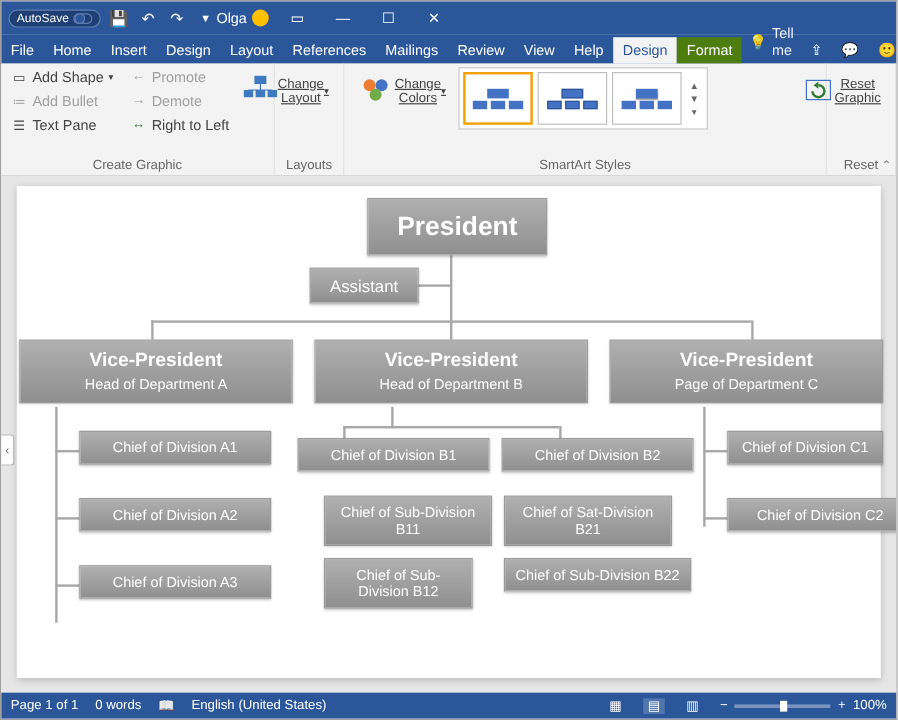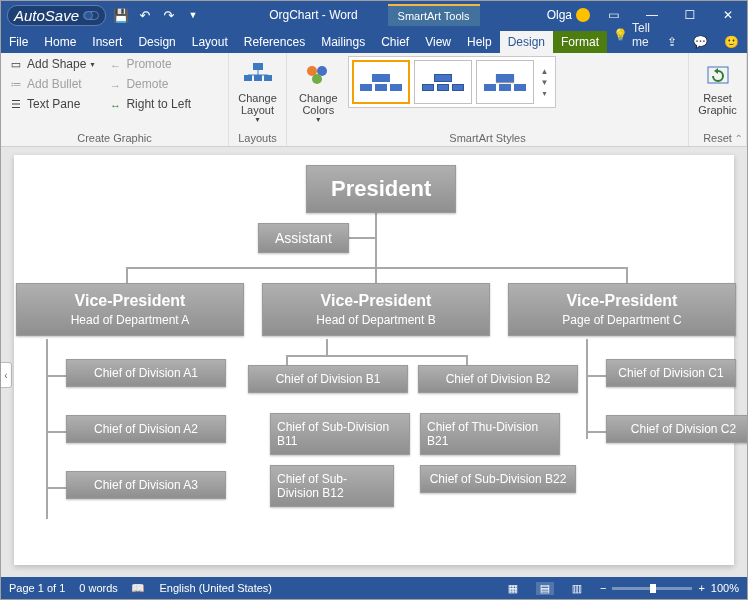--- a/index.html
+++ b/index.html
@@ -1,20 +1,20 @@
 <!DOCTYPE html>
 <html><head>
 <meta charset="utf-8">
 <style>
   * { box-sizing: border-box; margin: 0; padding: 0; font-family: "Segoe UI", Tahoma, sans-serif; }
   body { width: 748px; height: 600px; background: #fff; overflow: hidden; font-size: 12px; color: #444; border:1px solid #a0a0a0;}
   
   .titlebar { height: 28px; background: #2b579a; display: flex; align-items: center; color: #fff; font-size: 12px; }
   .titlebar .left { display:flex; align-items:center; gap:6px; padding-left:6px;}
-  .autosave { background:#1e3f73; border:1px solid #5f7db0; border-radius:10px; padding:1px 6px; font-size:15px; display:flex; align-items:center; gap:4px;font-style:italic;}
+  .autosave { background:#1e3f73; border:1px solid #5f7db0; border-radius:10px; padding:1px 6px; font-size:10px; display:flex; align-items:center; gap:4px;}
   .toggle { width:16px; height:9px; border:1px solid #5f7db0; border-radius:5px; position:relative;}
   .toggle::after{content:"";width:7px;height:7px;border:1px solid #5f7db0;border-radius:50%;position:absolute;top:-0.5px;left:-0.5px;background:#2b579a;}
   .qat-icon { width:18px; text-align:center; cursor:pointer; font-size:13px;}
   .titlecenter { flex:1; text-align:center; display:flex; align-items:center; justify-content:center; gap:30px;}
   .titletext { font-size:12px;}
   .smartart-tools { background:#41719c; padding:4px 10px; font-size:11px; border-top:2px solid #f4b942;}
   .titleright { display:flex; align-items:center; gap:10px; padding-right:5px;}
   .winbtn { width:28px; text-align:center; cursor:pointer; font-size:12px;}
   .user { display:flex; align-items:center; gap:4px;}
   .avatar { width:14px;height:14px;background:#ffc000;border-radius:50%;display:inline-block;}
@@ -24,40 +24,40 @@
   .tab.active { background:#f3f3f3; color:#2b579a; }
   .tabs .gap { flex:1;}
   .tellme { font-size:12px; opacity:.9; padding:4px 6px; display:flex; align-items:center; gap:4px;}
   
   .ribbon { height:94px; background:#f3f3f3; border-bottom:1px solid #d0d0d0; display:flex; position:relative;}
   .group { border-right:1px solid #e0e0e0; padding:3px 6px 2px 6px; display:flex; flex-direction:column; justify-content:space-between;}
   .group-label { text-align:center; font-size:11px; color:#666; padding-top:2px;}
   .rbtn { display:flex; align-items:center; gap:4px; cursor:pointer; padding:1px 2px; font-size:12px; white-space:nowrap;}
   .rbtn.disabled { color:#a0a0a0; cursor:default;}
   .ricon { width:14px; height:14px; display:inline-flex; align-items:center; justify-content:center; font-size:11px;}
-  .bigbtn { display:flex; flex-direction:column; align-items:center; justify-content:center; cursor:pointer; padding:4px 6px; text-align:center; font-size:11px; line-height:1.1;}
+  .bigbtn { display:flex; flex-direction:row; align-items:center; justify-content:flex-end; cursor:pointer; padding:4px 6px; text-align:center; font-size:11px; line-height:1.1;text-decoration:underline;}
   .bigicon { width:30px; height:30px; margin-bottom:2px; display:flex; align-items:center; justify-content:center;}
   .dropcaret{font-size:8px;}
   
   .gallery { display:flex; gap:4px; align-items:center; border:1px solid #c9c9c9; background:#fff; padding:3px;}
   .galitem { width:58px; height:44px; background:#fff; border:1px solid #c0c0c0; display:flex; flex-direction:column; align-items:center; justify-content:center; gap:2px; cursor:pointer;}
   .galitem.sel { border:2px solid #f4a000; }
   .mini-top{width:18px;height:8px;background:#4472c4;}
   .mini-row{display:flex;gap:3px;}
   .mini-row div{width:12px;height:7px;background:#4472c4;}
   .galmore{width:14px;display:flex;flex-direction:column;justify-content:center;gap:2px;align-items:center;}
   .galmore span{font-size:8px;color:#666;cursor:pointer;}
   .collapse{position:absolute;right:4px;bottom:2px;font-size:10px;color:#888;cursor:pointer;}
   
   .doc { height:430px; background:#e6e6e6; overflow:hidden; position:relative; display:flex; justify-content:center;}
   .page { width:720px; background:#fff; margin-top:8px; box-shadow:0 2px 6px rgba(0,0,0,.2); height:410px; position:relative; padding:10px 12px;}
   .expand-handle{position:absolute;left:-1px;top:50%;width:12px;height:26px;background:#fff;border:1px solid #bbb;border-radius:0 3px 3px 0;display:flex;align-items:center;justify-content:center;font-size:10px;color:#666;cursor:pointer;}
   
   .org { position:relative; width:100%; height:100%;}
-  .node { position:absolute; background:linear-gradient(#b0b0b0,#8f8f8f); color:#fff; border:1px solid #9a9a9a; box-shadow:0 1px 2px rgba(0,0,0,.25); display:flex; flex-direction:column; align-items:center; justify-content:center;}
+  .node { position:absolute; background:linear-gradient(#b0b0b0,#8f8f8f); color:#fff; text-align:center; border:1px solid #9a9a9a; box-shadow:0 1px 2px rgba(0,0,0,.25); display:flex; flex-direction:column; align-items:center; justify-content:center;}
   .node.big{font-size:22px;font-weight:bold;padding:10px 24px;}
   .node.asst{font-size:14px;padding:6px 16px;}
   .node.vp{font-size:16px;font-weight:bold;width:228px;padding:8px 6px;}
   .node.vp .sub{font-size:12px;font-weight:normal;margin-top:3px;}
   .node.chief{font-size:12px;padding:6px 6px;width:160px;}
   .line{position:absolute;background:#a8a8a8;}
   
   .status { height:22px; background:#2b579a; color:#fff; display:flex; align-items:center; font-size:11px; padding:0 8px; gap:14px;}
   .status .spacer{flex:1;}
   .viewicon{width:18px;text-align:center;cursor:pointer;}
@@ -73,45 +73,41 @@
   <div class="left">
     <div class="autosave">
       <span>AutoSave</span>
       <span class="toggle"></span>
     </div>
     <span class="qat-icon">💾</span>
     <span class="qat-icon">↶</span>
     <span class="qat-icon">↷</span>
     <span class="qat-icon" style="font-size:9px">▼</span>
   </div>
-  <div class="titlecenter">
-    <span class="titletext">OrgChart - Word</span>
-    <span class="smartart-tools">SmartArt Tools</span>
-  </div>
   <div class="titleright">
     <div class="user">
       <span>Olga</span>
       <span class="avatar"></span>
     </div>
     <span class="winbtn">▭</span>
     <span class="winbtn">—</span>
     <span class="winbtn">☐</span>
     <span class="winbtn">✕</span>
   </div>
 </div>
 
 <div class="tabs">
   <div class="tab">File</div>
   <div class="tab">Home</div>
   <div class="tab">Insert</div>
   <div class="tab">Design</div>
   <div class="tab">Layout</div>
   <div class="tab">References</div>
   <div class="tab">Mailings</div>
-  <div class="tab">Chief</div>
+  <div class="tab">Review</div>
   <div class="tab">View</div>
   <div class="tab">Help</div>
   <div class="tab active">Design</div>
   <div class="tab" style="background:#4d7c0f">Format</div>
   <div class="gap"></div>
   <div class="tellme">
     <span>💡</span>
     <span>Tell me</span>
   </div>
   <span class="tab">⇪</span>
@@ -294,21 +290,21 @@
       <div class="node chief" style="left:222px;top:200px">
           <span>Chief of Division B1</span>
         </div>
       <div class="node chief" style="left:392px;top:200px">
           <span>Chief of Division B2</span>
         </div>
       <div class="node chief" style="left:244px;top:248px;width:140px">
           <span>Chief of Sub-Division B11</span>
         </div>
       <div class="node chief" style="left:394px;top:248px;width:140px">
-          <span>Chief of Thu-Division B21</span>
+          <span>Chief of Sat-Division B21</span>
         </div>
       <div class="node chief" style="left:244px;top:300px;width:124px">
           <span>Chief of Sub-Division B12</span>
         </div>
       <div class="node chief" style="left:394px;top:300px;width:156px">
           <span>Chief of Sub-Division B22</span>
         </div>
 
       <div class="line" style="left:560px;top:174px;width:2px;height:100px"></div>
       <div class="line" style="left:560px;top:210px;width:20px;height:2px"></div>

